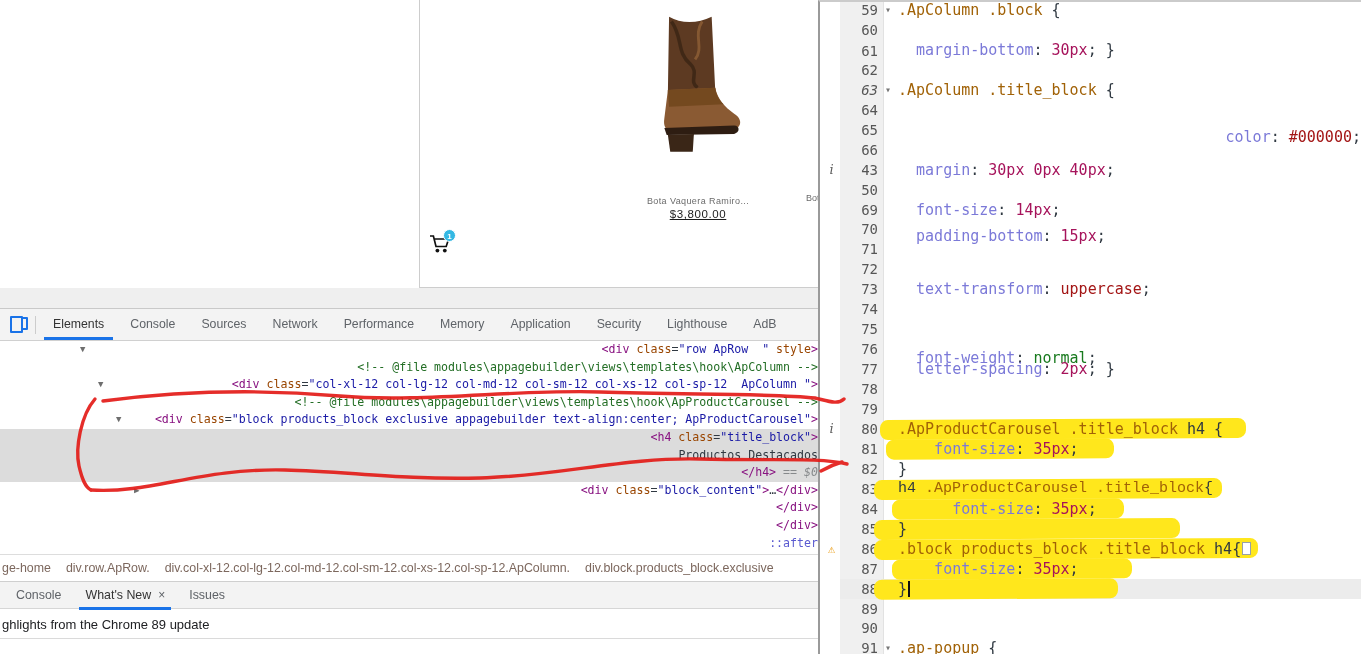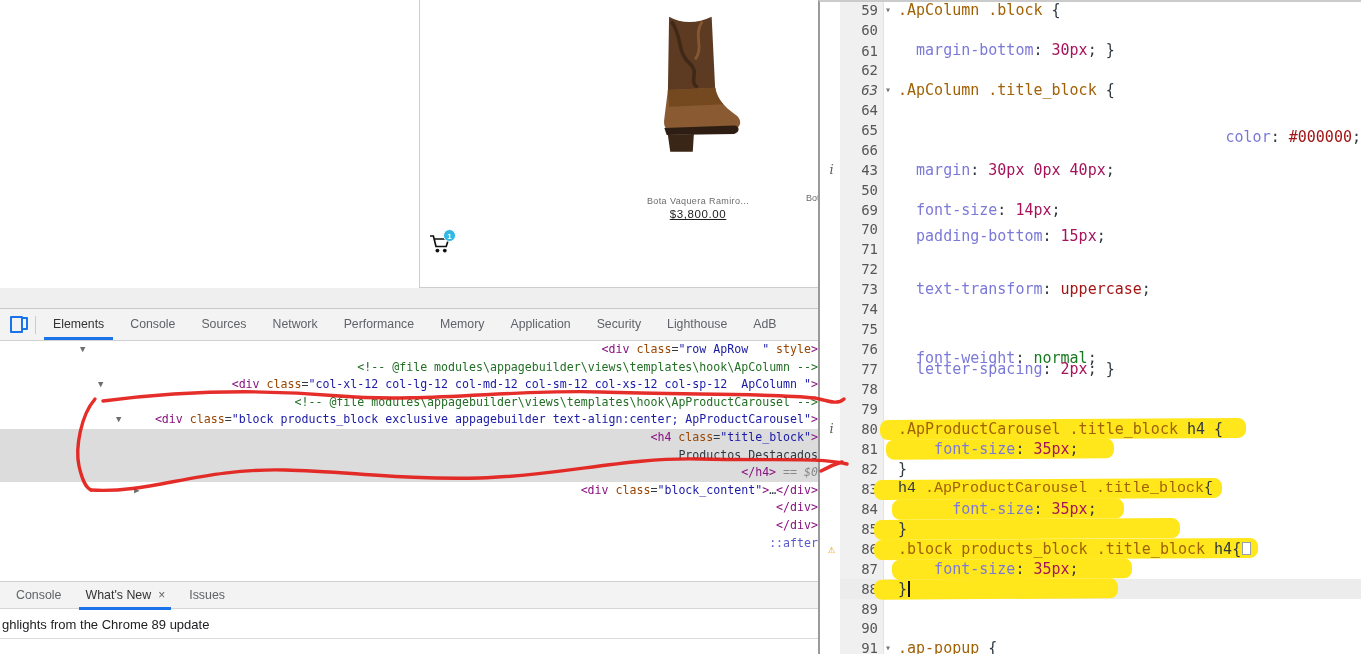--- a/index.html
+++ b/index.html
@@ -124,20 +124,26 @@
         <span class="dt-tab">Memory</span>
         <span class="dt-tab">Application</span>
         <span class="dt-tab">Security</span>
         <span class="dt-tab">Lighthouse</span>
         <span class="dt-tab">AdB</span>
       </span>
   </div>
 
   <div class="tree"><div class="trow" style="padding-left: 93px;"><span class="arrow" style="left: 80px;">▼</span><span class="tk-tag">&lt;div</span><span class="tk-attr"> class</span><span class="tk-plain">=</span><span class="tk-str">"row ApRow  "</span><span class="tk-attr"> style</span><span class="tk-tag">&gt;</span></div><div class="trow" style="padding-left: 111px;"><span class="tk-comment">&lt;!-- @file modules\appagebuilder\views\templates\hook\ApColumn --&gt;</span></div><div class="trow" style="padding-left: 111px;"><span class="arrow" style="left: 98px;">▼</span><span class="tk-tag">&lt;div</span><span class="tk-attr"> class</span><span class="tk-plain">=</span><span class="tk-str">"col-xl-12 col-lg-12 col-md-12 col-sm-12 col-xs-12 col-sp-12  ApColumn "</span><span class="tk-tag">&gt;</span></div><div class="trow" style="padding-left: 129px;"><span class="tk-comment">&lt;!-- @file modules\appagebuilder\views\templates\hook\ApProductCarousel --&gt;</span></div><div class="trow" style="padding-left: 129px;"><span class="arrow" style="left: 116px;">▼</span><span class="tk-tag">&lt;div</span><span class="tk-attr"> class</span><span class="tk-plain">=</span><span class="tk-str">"block products_block exclusive appagebuilder text-align:center; ApProductCarousel"</span><span class="tk-tag">&gt;</span></div><div class="trow sel" style="padding-left: 147px;"><span class="tk-tag">&lt;h4</span><span class="tk-attr"> class</span><span class="tk-plain">=</span><span class="tk-str">"title_block"</span><span class="tk-tag">&gt;</span></div><div class="trow sel" style="padding-left: 189px;"><span class="tk-plain">Productos Destacados</span></div><div class="trow sel" style="padding-left: 165px;"><span class="tk-tag">&lt;/h4&gt;</span><span class="tk-meta"> == $0</span></div><div class="trow" style="padding-left: 147px;"><span class="arrow" style="left: 134px;">▶</span><span class="tk-tag">&lt;div</span><span class="tk-attr"> class</span><span class="tk-plain">=</span><span class="tk-str">"block_content"</span><span class="tk-tag">&gt;</span><span class="tk-plain">…</span><span class="tk-tag">&lt;/div&gt;</span></div><div class="trow" style="padding-left: 131px;"><span class="tk-tag">&lt;/div&gt;</span></div><div class="trow" style="padding-left: 113px;"><span class="tk-tag">&lt;/div&gt;</span></div><div class="trow" style="padding-left: 115px;"><span class="tk-pseudo">::after</span></div></div>
 
+  <div class="crumbbar">
+      <span class="crumb">ge-home</span>
+      <span class="crumb">div.row.ApRow.</span>
+      <span class="crumb">div.col-xl-12.col-lg-12.col-md-12.col-sm-12.col-xs-12.col-sp-12.ApColumn.</span>
+      <span class="crumb">div.block.products_block.exclusive</span>
+    </div>
 
   <div class="drawer-tabbar">
       <span class="dr-tab">Console</span>
       <span class="dr-tab active">What's New<span class="dr-close">×</span></span>
       <span class="dr-tab">Issues</span>
     </div>
 
   <div class="wn-bar">
     <span class="wn-title">ghlights from the Chrome 89 update</span>
   </div>

